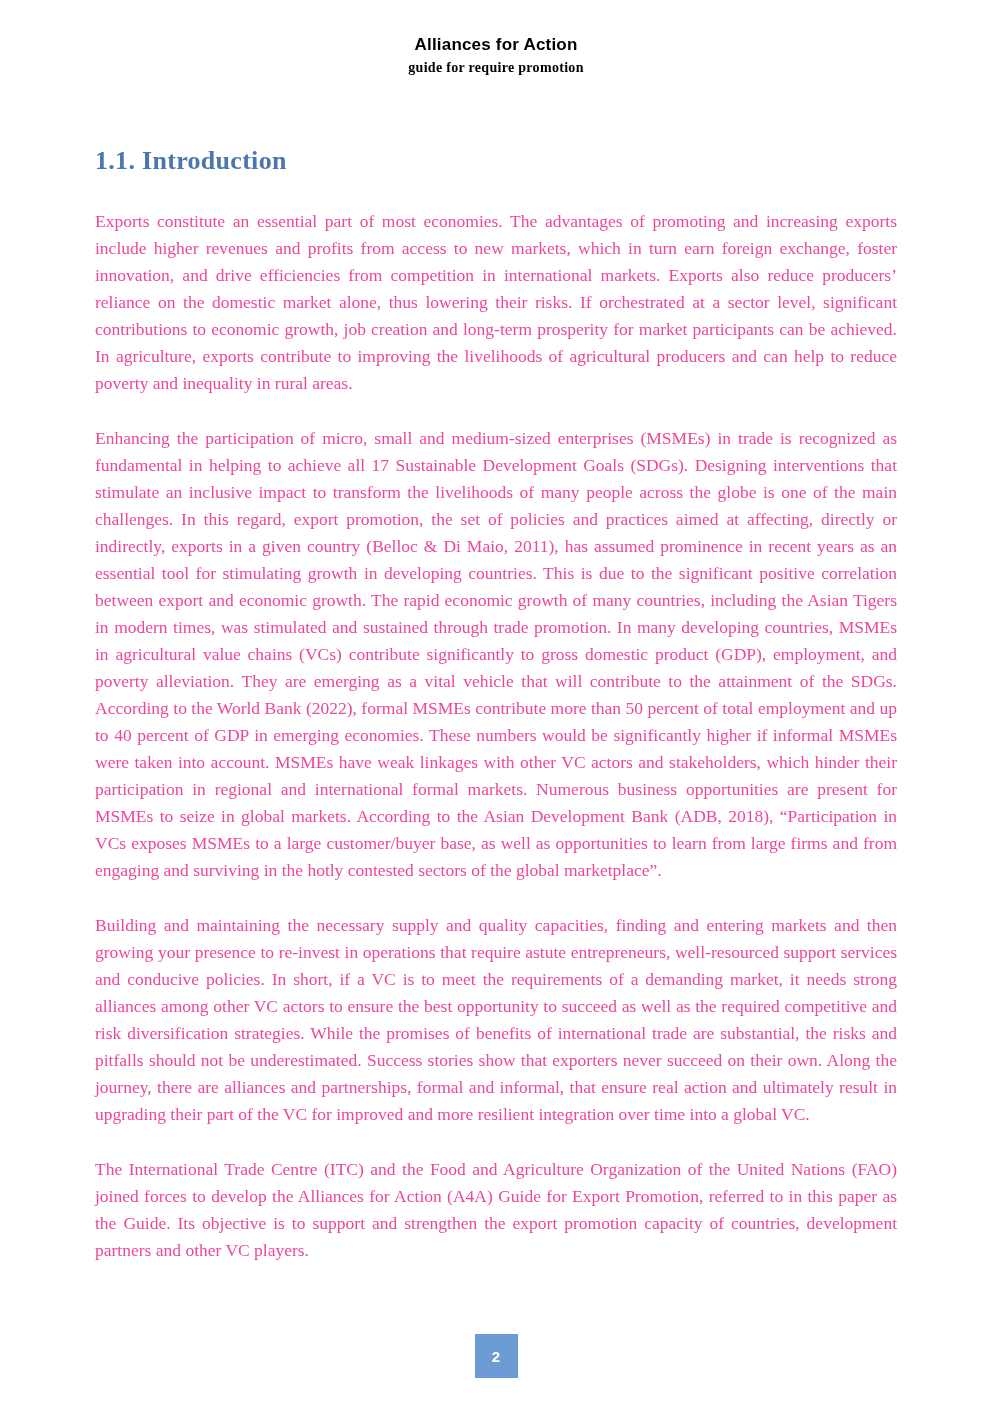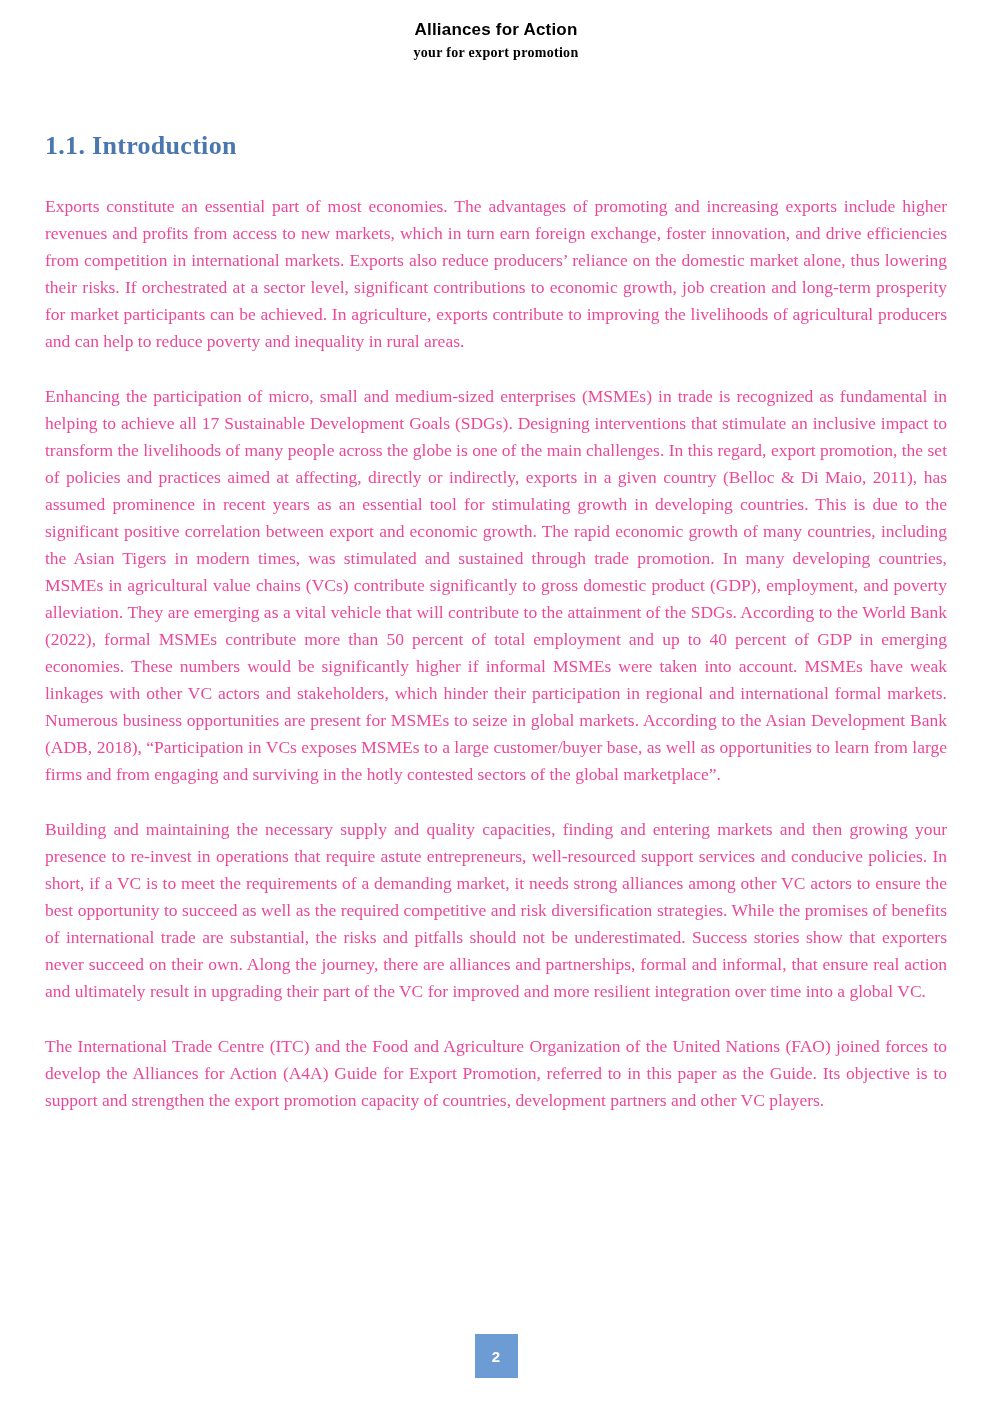--- a/index.html
+++ b/index.html
@@ -13,21 +13,21 @@
     width: 992px;
     height: 1403px;
     margin: 0 auto;
     background: #ffffff;
     font-family: "Liberation Serif", "DejaVu Serif", serif;
     color: #1f1f1f;
     overflow: hidden;
   }
 
   .doc-header {
-    padding-top: 20px;
+    padding-top: 35px;
     text-align: center;
   }
 
   .doc-title {
     font-family: "Liberation Sans", "DejaVu Sans", sans-serif;
     font-size: 17px;
     font-weight: bold;
     color: #000000;
     letter-spacing: 0.2px;
   }
@@ -35,21 +35,21 @@
   .doc-subtitle {
     margin-top: 5px;
     font-family: "Liberation Serif", "DejaVu Serif", serif;
     font-size: 14px;
     font-weight: bold;
     color: #000000;
     letter-spacing: 0.3px;
   }
 
   .doc-body {
-    padding: 0 45px;
+    padding: 0 95px;
   }
 
   .section-heading {
     margin-top: 70px;
     margin-bottom: 32px;
     font-family: "Liberation Serif", "DejaVu Serif", serif;
     font-size: 26px;
     font-weight: bold;
     color: #4a77ad;
     letter-spacing: 0.3px;
@@ -85,21 +85,21 @@
     justify-content: center;
   }
 </style>
 </head>
 <body>
 
 <div class="page">
 
   <header class="doc-header">
     <div class="doc-title">Alliances for Action</div>
-    <div class="doc-subtitle">your for export promotion</div>
+    <div class="doc-subtitle">guide for require promotion</div>
   </header>
 
   <main class="doc-body">
     <h1 class="section-heading">1.1. Introduction</h1>
 
     <p class="para">Exports constitute an essential part of most economies. The advantages of promoting and increasing exports include higher revenues and profits from access to new markets, which in turn earn foreign exchange, foster innovation, and drive efficiencies from competition in international markets. Exports also reduce producers’ reliance on the domestic market alone, thus lowering their risks. If orchestrated at a sector level, significant contributions to economic growth, job creation and long-term prosperity for market participants can be achieved. In agriculture, exports contribute to improving the livelihoods of agricultural producers and can help to reduce poverty and inequality in rural areas.</p>
 
     <p class="para">Enhancing the participation of micro, small and medium-sized enterprises (MSMEs) in trade is recognized as fundamental in helping to achieve all 17 Sustainable Development Goals (SDGs). Designing interventions that stimulate an inclusive impact to transform the livelihoods of many people across the globe is one of the main challenges. In this regard, export promotion, the set of policies and practices aimed at affecting, directly or indirectly, exports in a given country (Belloc &amp; Di Maio, 2011), has assumed prominence in recent years as an essential tool for stimulating growth in developing countries. This is due to the significant positive correlation between export and economic growth. The rapid economic growth of many countries, including the Asian Tigers in modern times, was stimulated and sustained through trade promotion. In many developing countries, MSMEs in agricultural value chains (VCs) contribute significantly to gross domestic product (GDP), employment, and poverty alleviation. They are emerging as a vital vehicle that will contribute to the attainment of the SDGs.  According to the World Bank (2022), formal MSMEs contribute more than 50 percent of total employment and up to 40 percent of GDP in emerging economies. These numbers would be significantly higher if informal MSMEs were taken into account. MSMEs have weak linkages with other VC actors and stakeholders, which hinder their participation in regional and international formal markets. Numerous business opportunities are present for MSMEs to seize in global markets. According to the Asian Development Bank (ADB, 2018), “Participation in VCs exposes MSMEs to a large customer/buyer base, as well as opportunities to learn from large firms and from engaging and surviving in the hotly contested sectors of the global marketplace”.</p>
 
     <p class="para">Building and maintaining the necessary supply and quality capacities, finding and entering markets and then growing your presence to re-invest in operations that require astute entrepreneurs, well-resourced support services and conducive policies. In short, if a VC is to meet the requirements of a demanding market, it needs strong alliances among other VC actors to ensure the best opportunity to succeed as well as the required competitive and risk diversification strategies. While the promises of benefits of international trade are substantial, the risks and pitfalls should not be underestimated. Success stories show that exporters never succeed on their own. Along the journey, there are alliances and partnerships, formal and informal, that ensure real action and ultimately result in upgrading their part of the VC for improved and more resilient integration over time into a global VC.</p>

